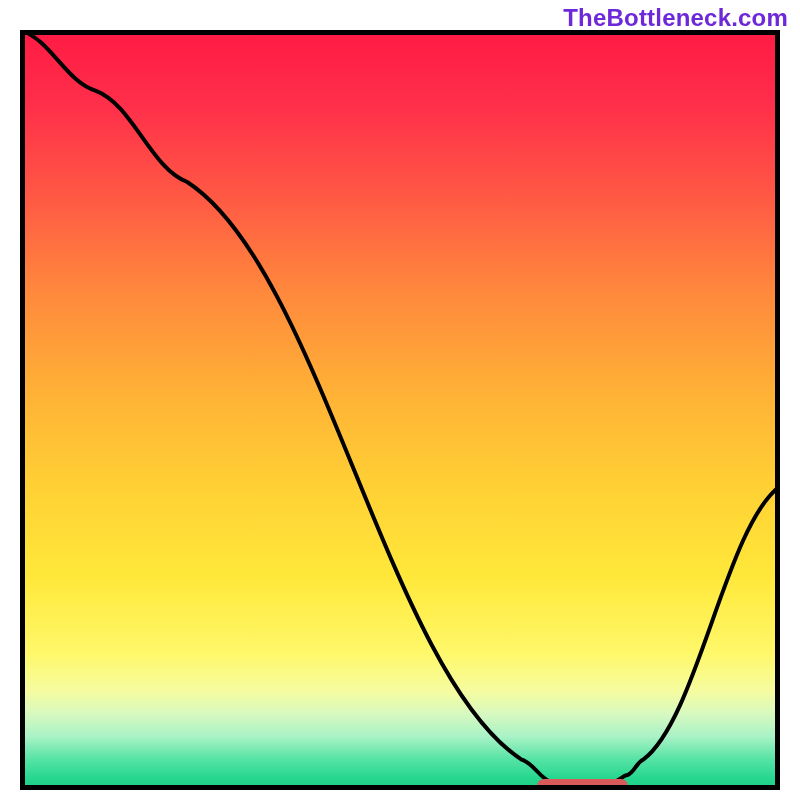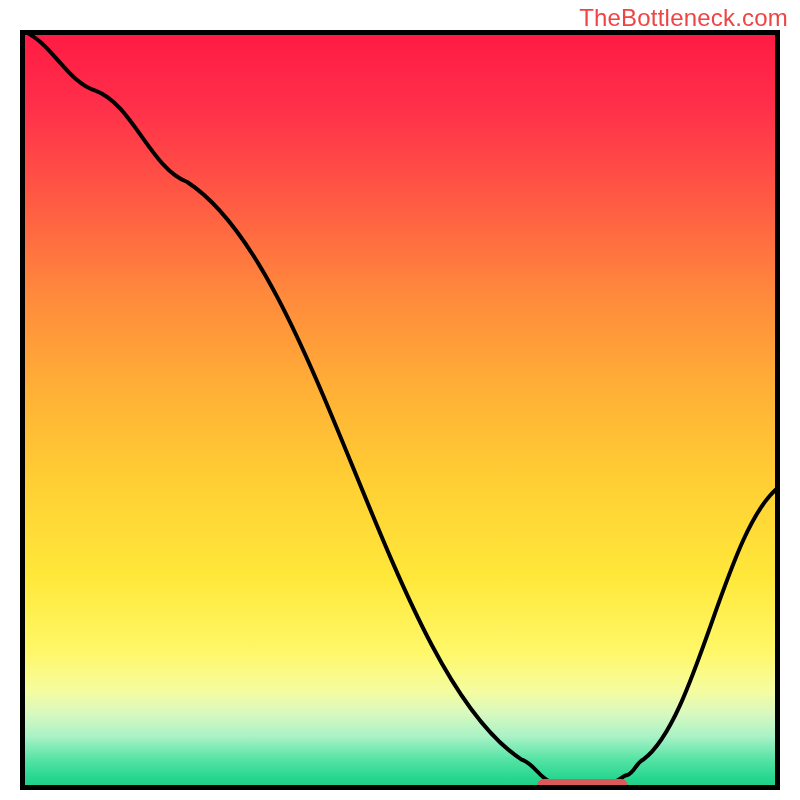--- a/index.html
+++ b/index.html
@@ -12,23 +12,23 @@
   }
   .container {
     position: relative;
     width: 800px;
     height: 800px;
   }
   .watermark {
     position: absolute;
     top: 4px;
     right: 12px;
-    color: #ef4444;
+    color: #6d28d9;
     font-size: 24px;
-    font-weight: 400;
+    font-weight: 700;
     letter-spacing: 0.2px;
     z-index: 30;
   }
   .plot-area {
     position: absolute;
     left: 20px;
     top: 30px;
     width: 760px;
     height: 760px;
     overflow: hidden;

